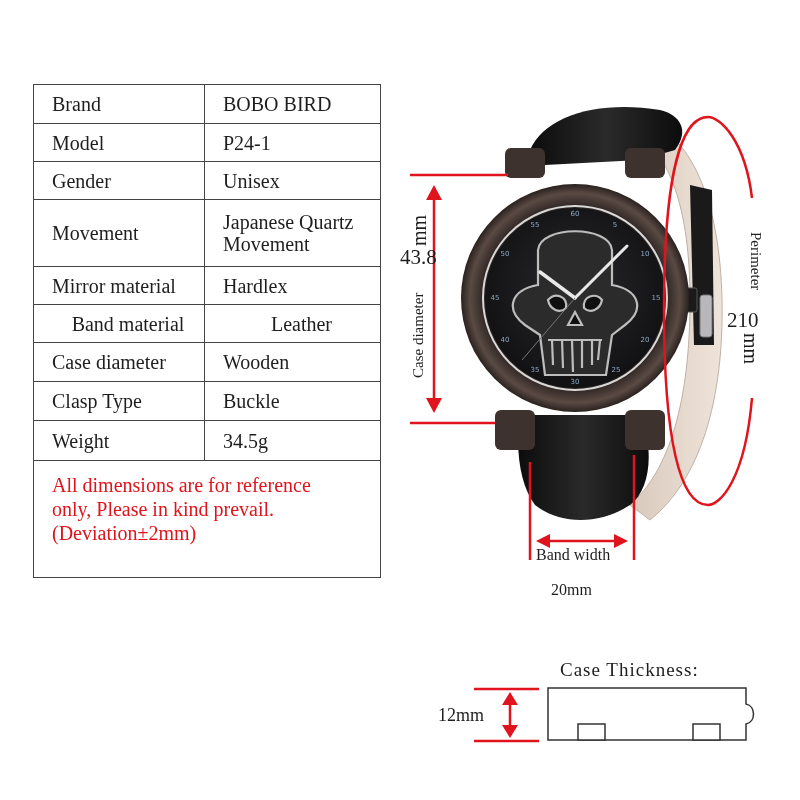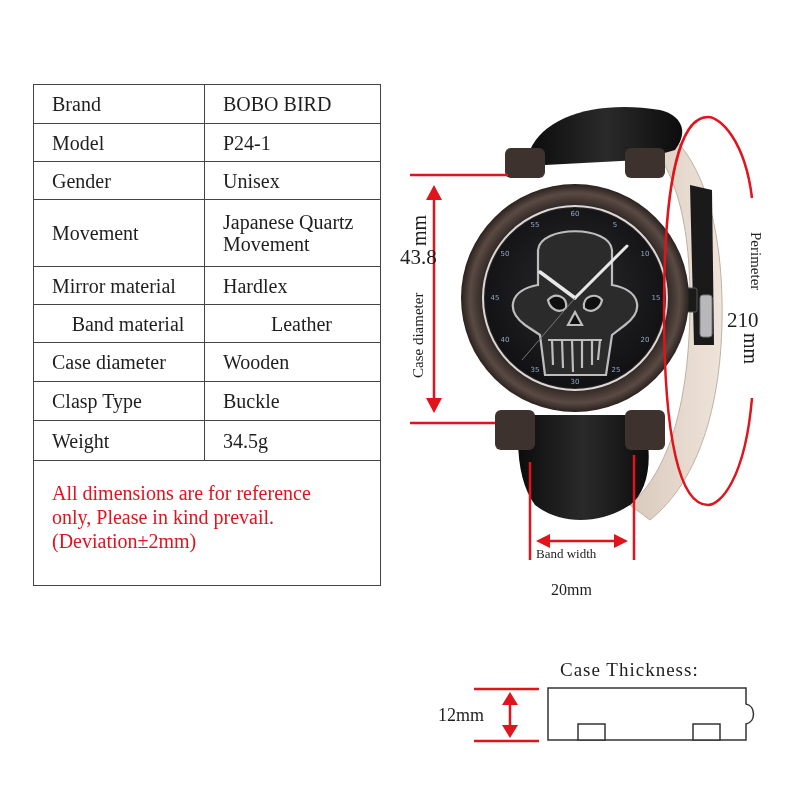--- a/index.html
+++ b/index.html
@@ -10,21 +10,21 @@
   .spec-table td.label { width:152px; }
   .spec-table tr.r1 td { height:38px; }
   .spec-table tr.r2 td { height:37px; }
   .spec-table tr.r3 td { height:37px; }
   .spec-table tr.r4 td { height:66px; }
   .spec-table tr.r5 td { height:37px; }
   .spec-table tr.r6 td { height:37px;text-align:center; }
   .spec-table tr.r7 td { height:38px; }
   .spec-table tr.r8 td { height:38px; }
   .spec-table tr.r9 td { height:39px; }
-  .spec-table td.note { height:104px; color:#e0141c; font-size:20px; line-height:24px; padding:20px 0 0 18px; vertical-align:top; }
+  .spec-table td.note { height:104px; color:#e0141c; font-size:20px; line-height:24px; padding:12px 0 0 18px; vertical-align:top; }
   .note-line { display:block; }
 
   .overlay { position:absolute; left:0; top:0; width:800px; height:800px; }
   .dim-text { position:absolute; font-family:"Liberation Serif","DejaVu Serif",serif; color:#1e1e1e; white-space:nowrap; }
   .vert { transform-origin:left top; }
 </style>
 </head>
 <body>
 
 <table class="spec-table">
@@ -191,21 +191,21 @@
 <div class="dim-text vert" style="left:764px; top:232px; transform:rotate(90deg); font-size:15px;">
   <span>Perimeter</span>
 </div>
 <div class="dim-text" style="left:727px; top:308px; font-size:21px;">
   <span>210</span>
 </div>
 <div class="dim-text vert" style="left:762px; top:333px; transform:rotate(90deg); font-size:20px;">
   <span>mm</span>
 </div>
 
-<div class="dim-text" style="left:536px; top:546px; font-size:13px;">
+<div class="dim-text" style="left:536px; top:546px; font-size:16px;">
   <span>Band width</span>
 </div>
 <div class="dim-text" style="left:551px; top:581px; font-size:16px;">
   <span>20mm</span>
 </div>
 
 <div class="dim-text" style="left:560px; top:659px; font-size:19px; letter-spacing:1px;">
   <span>Case Thickness:</span>
 </div>
 <div class="dim-text" style="left:438px; top:705px; font-size:18px;">

